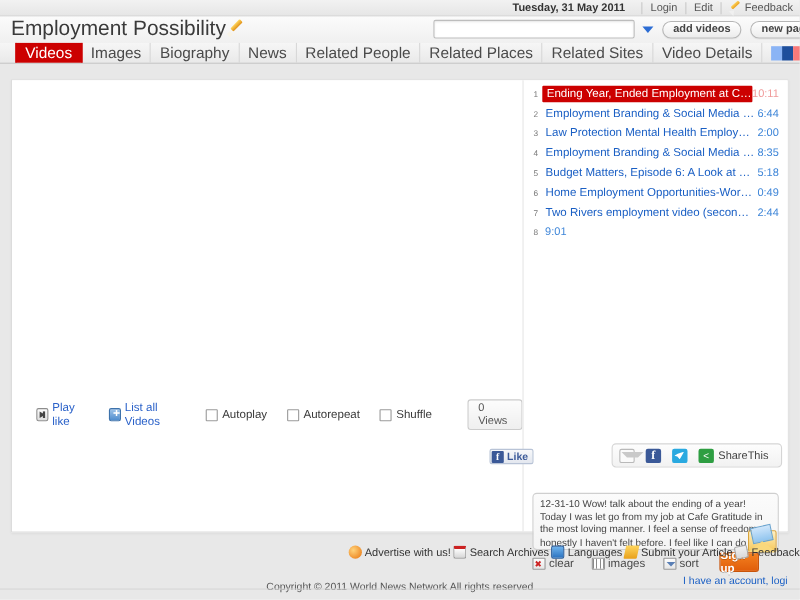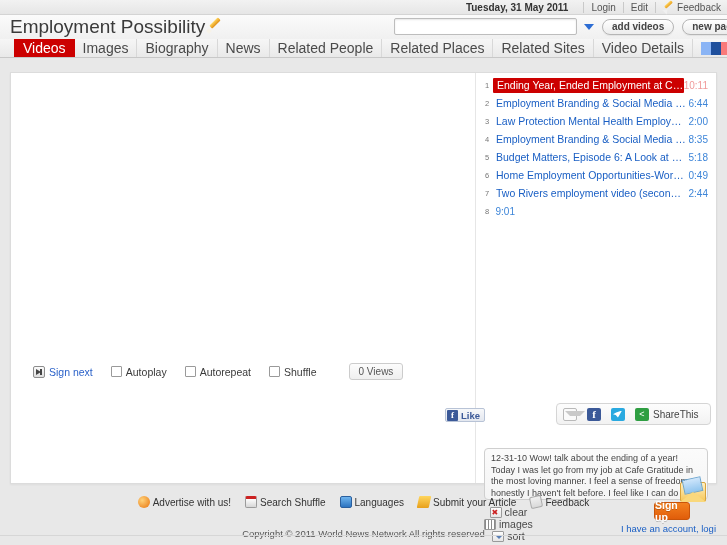--- a/index.html
+++ b/index.html
@@ -232,21 +232,20 @@
     width: 0; height: 0;
     border-left: 13px solid transparent;
     border-right: 13px solid transparent;
     border-bottom: 10px solid #f9d87c;
   }
 
   #toolsrow {
     position: absolute; left: 8px; top: 286px;
     display: flex; align-items: center;
     font-size: 10.5px;
-    flex-direction: column;
   }
   .toolitem {
     display: flex; align-items: center;
     margin-right: 16px; color: #4a4a4a; cursor: pointer;
   }
   .ti-ico {
     width: 12px; height: 11px; margin-right: 3px;
     border: 1px solid #9a9a9a; background: linear-gradient(#fdfdfd,#e6e6e6);
     border-radius: 1px; position: relative;
   }
@@ -381,21 +380,21 @@
   #sharetext { font-size: 10px; color: #444; margin-left: -6px; cursor: pointer; }
 
   
   #footer {
     position: absolute; left: 0; top: 496px;
     width: 727px;
     text-align: center;
     font-size: 10px;
     color: #444;
   }
-  #footlinks { display: flex; justify-content: center; align-items: center; gap: 14px; }
+  #footlinks { display: flex; justify-content: flex-end; align-items: center; gap: 2px; }
   .flink { display: flex; align-items: center; color: #333; text-decoration: none; cursor: pointer; }
   .fico { width: 12px; height: 12px; margin-right: 3px; border-radius: 2px; }
   .fico.adv { background: radial-gradient(circle at 35% 35%, #ffd27a, #e8730c); border-radius: 50%; }
   .fico.arch { background: linear-gradient(#fdfdfd,#d7d7d7); border: 1px solid #9b9b9b;
                border-top: 3px solid #cc2222; }
   .fico.lang { background: linear-gradient(#6fb4ee,#2c73c0); border: 1px solid #2a5f9e; }
   .fico.subm { background: linear-gradient(#ffd65e,#e8a01a); border-radius: 1px;
                transform: skewX(-12deg); }
   .fico.feed { background: linear-gradient(#f1f1f1,#d9d9d9); border: 1px solid #a8a8a8;
                transform: rotate(-12deg); }
@@ -463,21 +462,25 @@
 
 </div>
 
 <div id="panel">
 
   <div id="playerarea">
 
     <div id="ctrlbar">
       <div class="ctl">
         <span class="sq-ico next"></span>
-        <a>Sign next</a>
+        <a>Play like</a>
+      </div>
+      <div class="ctl">
+        <span class="sq-ico plus"></span>
+        <a>List all Videos</a>
       </div>
       <div class="ctl">
         <span class="cbx"></span>
         <span class="cbx-label">Autoplay</span>
       </div>
       <div class="ctl">
         <span class="cbx"></span>
         <span class="cbx-label">Autorepeat</span>
       </div>
       <div class="ctl">
@@ -574,21 +577,21 @@
 </div>
 
 <div id="footer">
   <div id="footlinks">
     <a class="flink">
       <span class="fico adv"></span>
       <span>Advertise with us!</span>
     </a>
     <a class="flink">
       <span class="fico arch"></span>
-      <span>Search Shuffle</span>
+      <span>Search Archives</span>
     </a>
     <a class="flink">
       <span class="fico lang"></span>
       <span>Languages</span>
     </a>
     <a class="flink">
       <span class="fico subm"></span>
       <span>Submit your Article</span>
     </a>
     <a class="flink">

